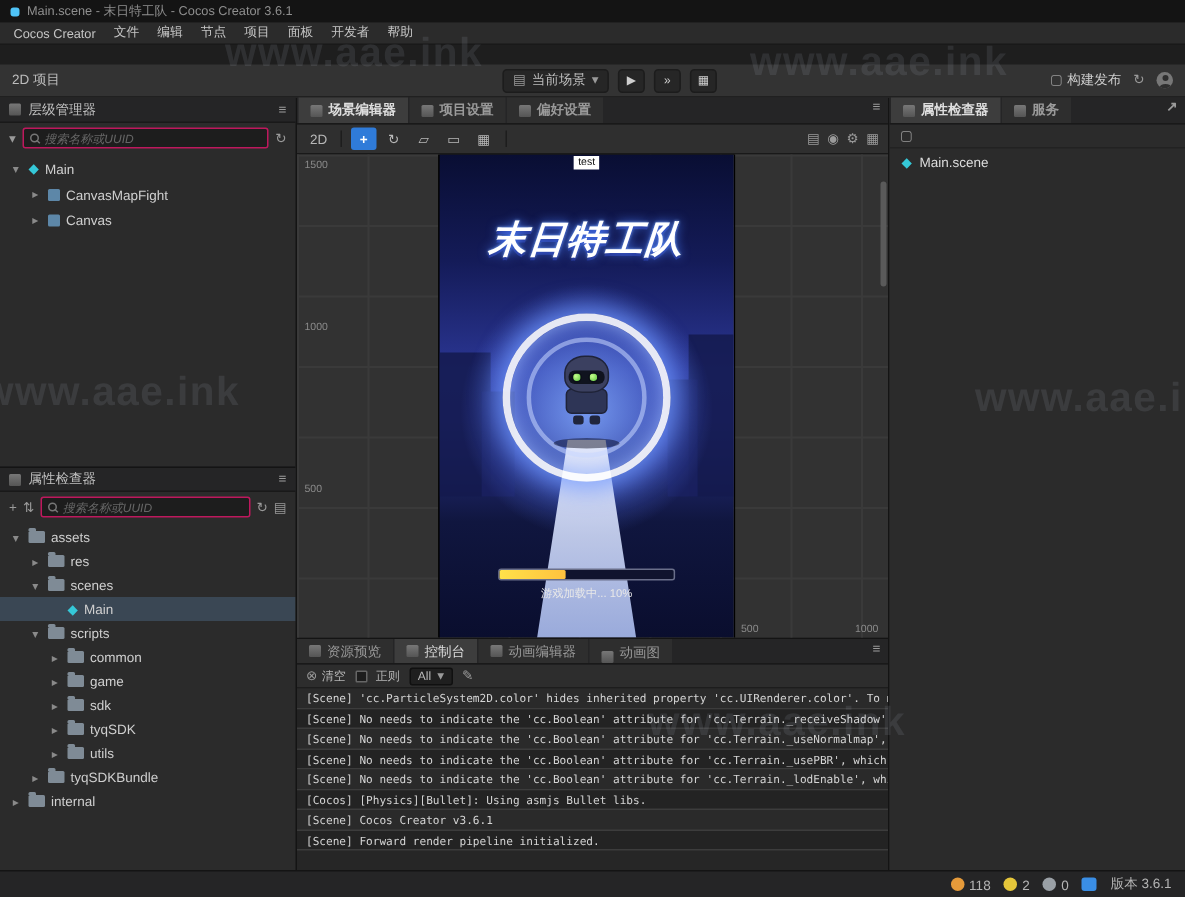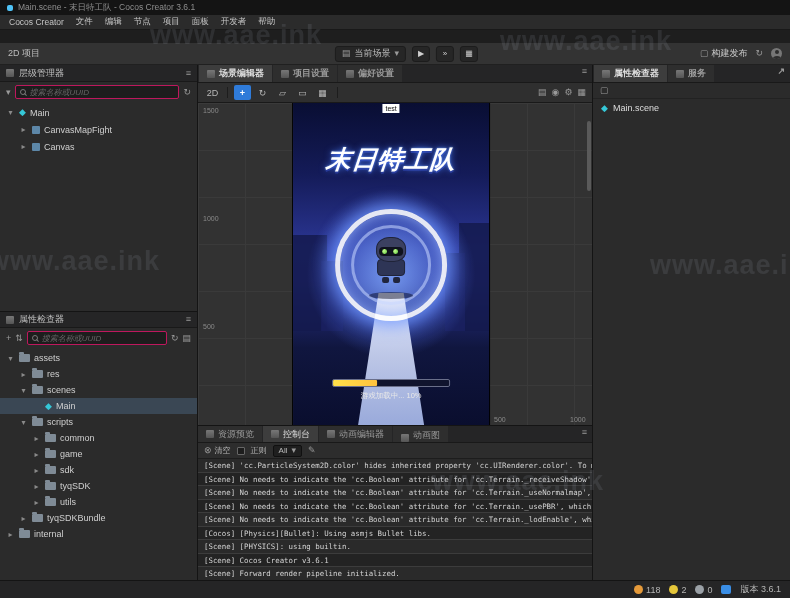--- a/index.html
+++ b/index.html
@@ -400,21 +400,20 @@
           </div>
           <span class="ico">✎</span>
         </div>
         <div class="logs">
           <div class="logrow">[Scene] 'cc.ParticleSystem2D.color' hides inherited property 'cc.UIRenderer.color'. To make the current property override that i</div>
           <div class="logrow">[Scene] No needs to indicate the 'cc.Boolean' attribute for 'cc.Terrain._receiveShadow', which its default value is type of Bool</div>
           <div class="logrow">[Scene] No needs to indicate the 'cc.Boolean' attribute for 'cc.Terrain._useNormalmap', which its default value is type of Boole</div>
           <div class="logrow">[Scene] No needs to indicate the 'cc.Boolean' attribute for 'cc.Terrain._usePBR', which its default value is type of Boolean.</div>
           <div class="logrow">[Scene] No needs to indicate the 'cc.Boolean' attribute for 'cc.Terrain._lodEnable', which its default value is type of Boolean.</div>
           <div class="logrow">[Cocos] [Physics][Bullet]: Using asmjs Bullet libs.</div>
-          <div class="logrow">[Scene] [PHYSICS]: using builtin.</div>
           <div class="logrow">[Scene] Cocos Creator v3.6.1</div>
           <div class="logrow">[Scene] Forward render pipeline initialized.</div>
         </div>
       </div>
     </div>
 
     <div class="col-right">
       <div class="tabsrow">
         <div class="tab active">
           <span class="tab-ico"></span>

